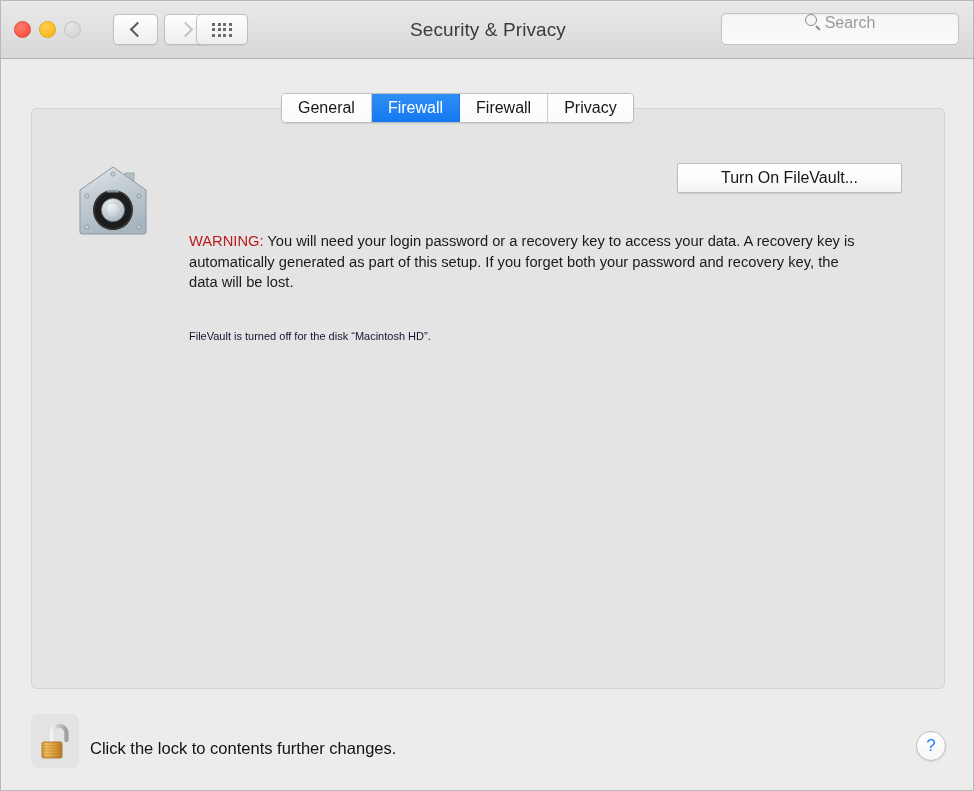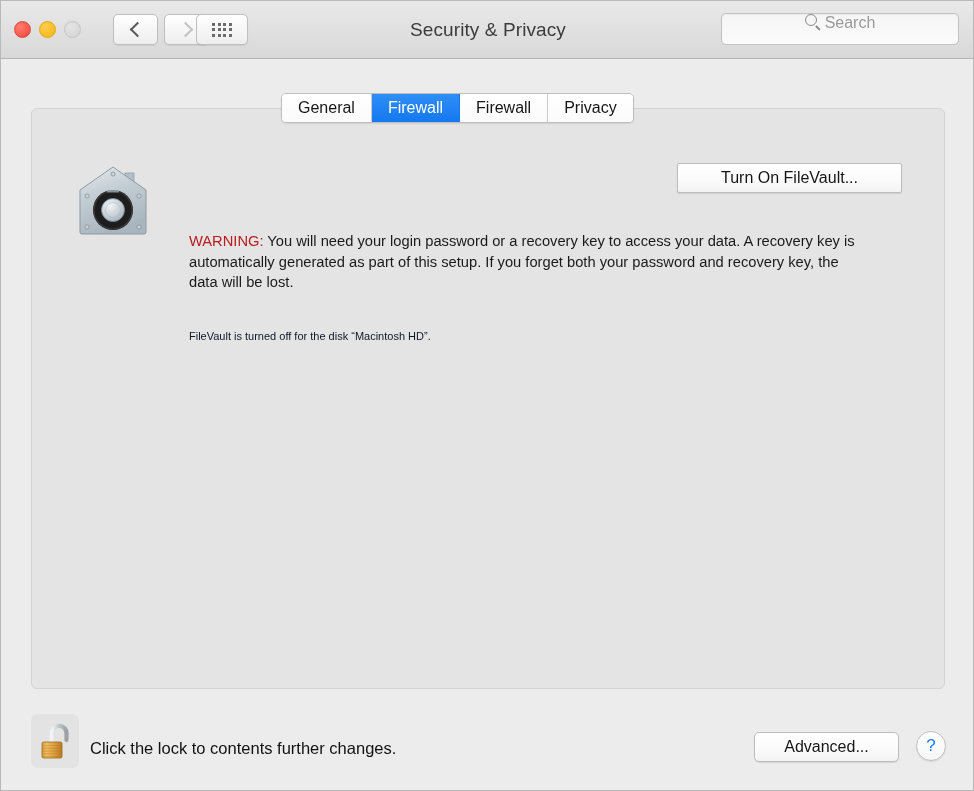--- a/index.html
+++ b/index.html
@@ -420,17 +420,16 @@
       <line x1="3.6" y1="24.4" x2="22.4" y2="24.4" stroke="#a8741f" stroke-width="0.7" opacity="0.55"></line>
       <line x1="3.6" y1="27.2" x2="22.4" y2="27.2" stroke="#a8741f" stroke-width="0.7" opacity="0.55"></line>
       <line x1="3.6" y1="30.0" x2="22.4" y2="30.0" stroke="#a8741f" stroke-width="0.7" opacity="0.55"></line>
       <line x1="3.6" y1="32.8" x2="22.4" y2="32.8" stroke="#a8741f" stroke-width="0.7" opacity="0.55"></line>
       <line x1="3.6" y1="35.4" x2="22.4" y2="35.4" stroke="#a8741f" stroke-width="0.7" opacity="0.55"></line>
     </svg>
   </div>
 
   <div class="lock-text">Click the lock to contents further changes.</div>
 
-  <div class="advanced-btn">Advanced...</div>
 
   <div class="help-btn">?</div>
 
 </div>
 
 </body></html>

